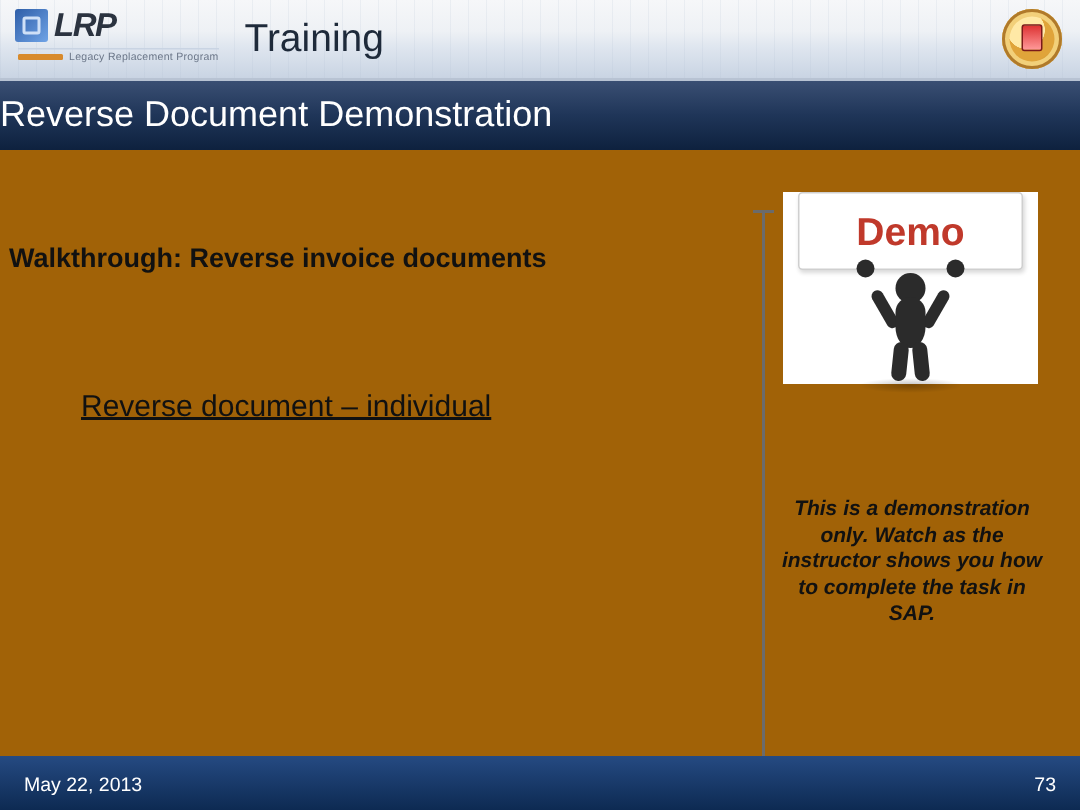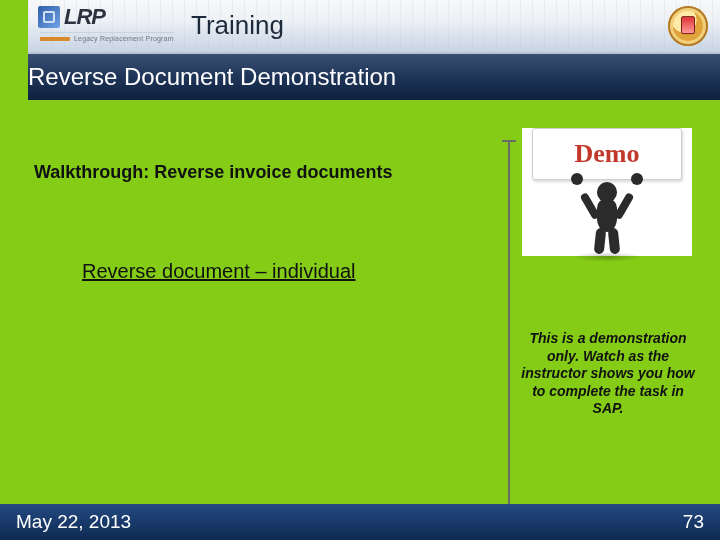--- a/index.html
+++ b/index.html
@@ -1,18 +1,18 @@
 <!DOCTYPE html>
 <html><head>
 <meta charset="utf-8">
 <style>
   * { box-sizing: border-box; margin: 0; padding: 0; }
   html, body { width: 720px; height: 540px; font-family: Arial, Helvetica, sans-serif; background: #fff; overflow: hidden; }
 
-  .slide { width: 720px; height: 540px; position: relative; background: #84cc16; padding-left: 28px; }
+  .slide { width: 720px; height: 540px; position: relative; background: #a16207; }
 
   
   .header {
     position: relative;
     height: 54px;
     background: linear-gradient(to bottom, #f6f7f9 0%, #eef1f5 40%, #dfe6ef 60%, #c9d4e3 100%);
     border-bottom: 2px solid #b8c3d3;
   }
   .grid-overlay {
     position: absolute; inset: 0;
@@ -80,21 +80,21 @@
     width: 170px; height: 128px;
     background:#fff;
   }
   .demo-sign {
     position:absolute; left:50%; top:0; transform:translateX(-50%);
     width: 150px; height: 52px;
     background:#fff; border:1px solid #cfcfcf; border-radius:3px;
     display:flex; align-items:center; justify-content:center;
     box-shadow: 1px 2px 3px rgba(0,0,0,.15);
   }
-  .demo-sign span { font-family: Liberation Serif, serif; color:#c0392b; font-size:26px; font-weight:700;}
+  .demo-sign span { font-family: Liberation Sans, sans-serif; color:#c0392b; font-size:26px; font-weight:700;}
   .figure {
     position:absolute; left:50%; top:46px; transform:translateX(-50%);
     width: 80px; height: 82px;
   }
   .fig-head { position:absolute; left:50%; top:8px; transform:translateX(-50%); width:20px; height:20px; border-radius:50% 50% 48% 48%; background:#2b2b2b;}
   .fig-body { position:absolute; left:50%; top:24px; transform:translateX(-50%); width:20px; height:34px; background:#2b2b2b; border-radius:10px 10px 10px 10px / 10px 10px 14px 14px;}
   .fig-arm-l, .fig-arm-r { position:absolute; top:20px; width:8px; height:28px; background:#2b2b2b; border-radius:4px; transform-origin: top center;}
   .fig-arm-l { left:12px; transform:rotate(-30deg);}
   .fig-arm-r { right:12px; transform:rotate(30deg);}
   .fig-hand-l, .fig-hand-r { position:absolute; top:-1px; width:12px; height:12px; background:#2b2b2b; border-radius:50%;}
@@ -120,21 +120,21 @@
     position:absolute; right: 20px; top: 230px; width: 184px;
     font-size: 14px; font-style: italic; font-weight: 700; text-align: center; color:#111;
     line-height: 1.25;
   }
 
   
   .footer {
     position:absolute; left:0; right:0; bottom:0; height:36px;
     background: linear-gradient(to bottom, #254a82 0%, #0d2a52 100%);
     display:flex; align-items:center; justify-content:space-between;
-    padding: 0 16px; color:#fff; font-size:19px;
+    padding: 0 16px; color:#fff; font-size:13px;
   }
 </style>
 </head>
 <body>
 
 <div class="slide">
 
   <div class="header">
     <div class="grid-overlay"></div>
     <div class="logo-wrap">

